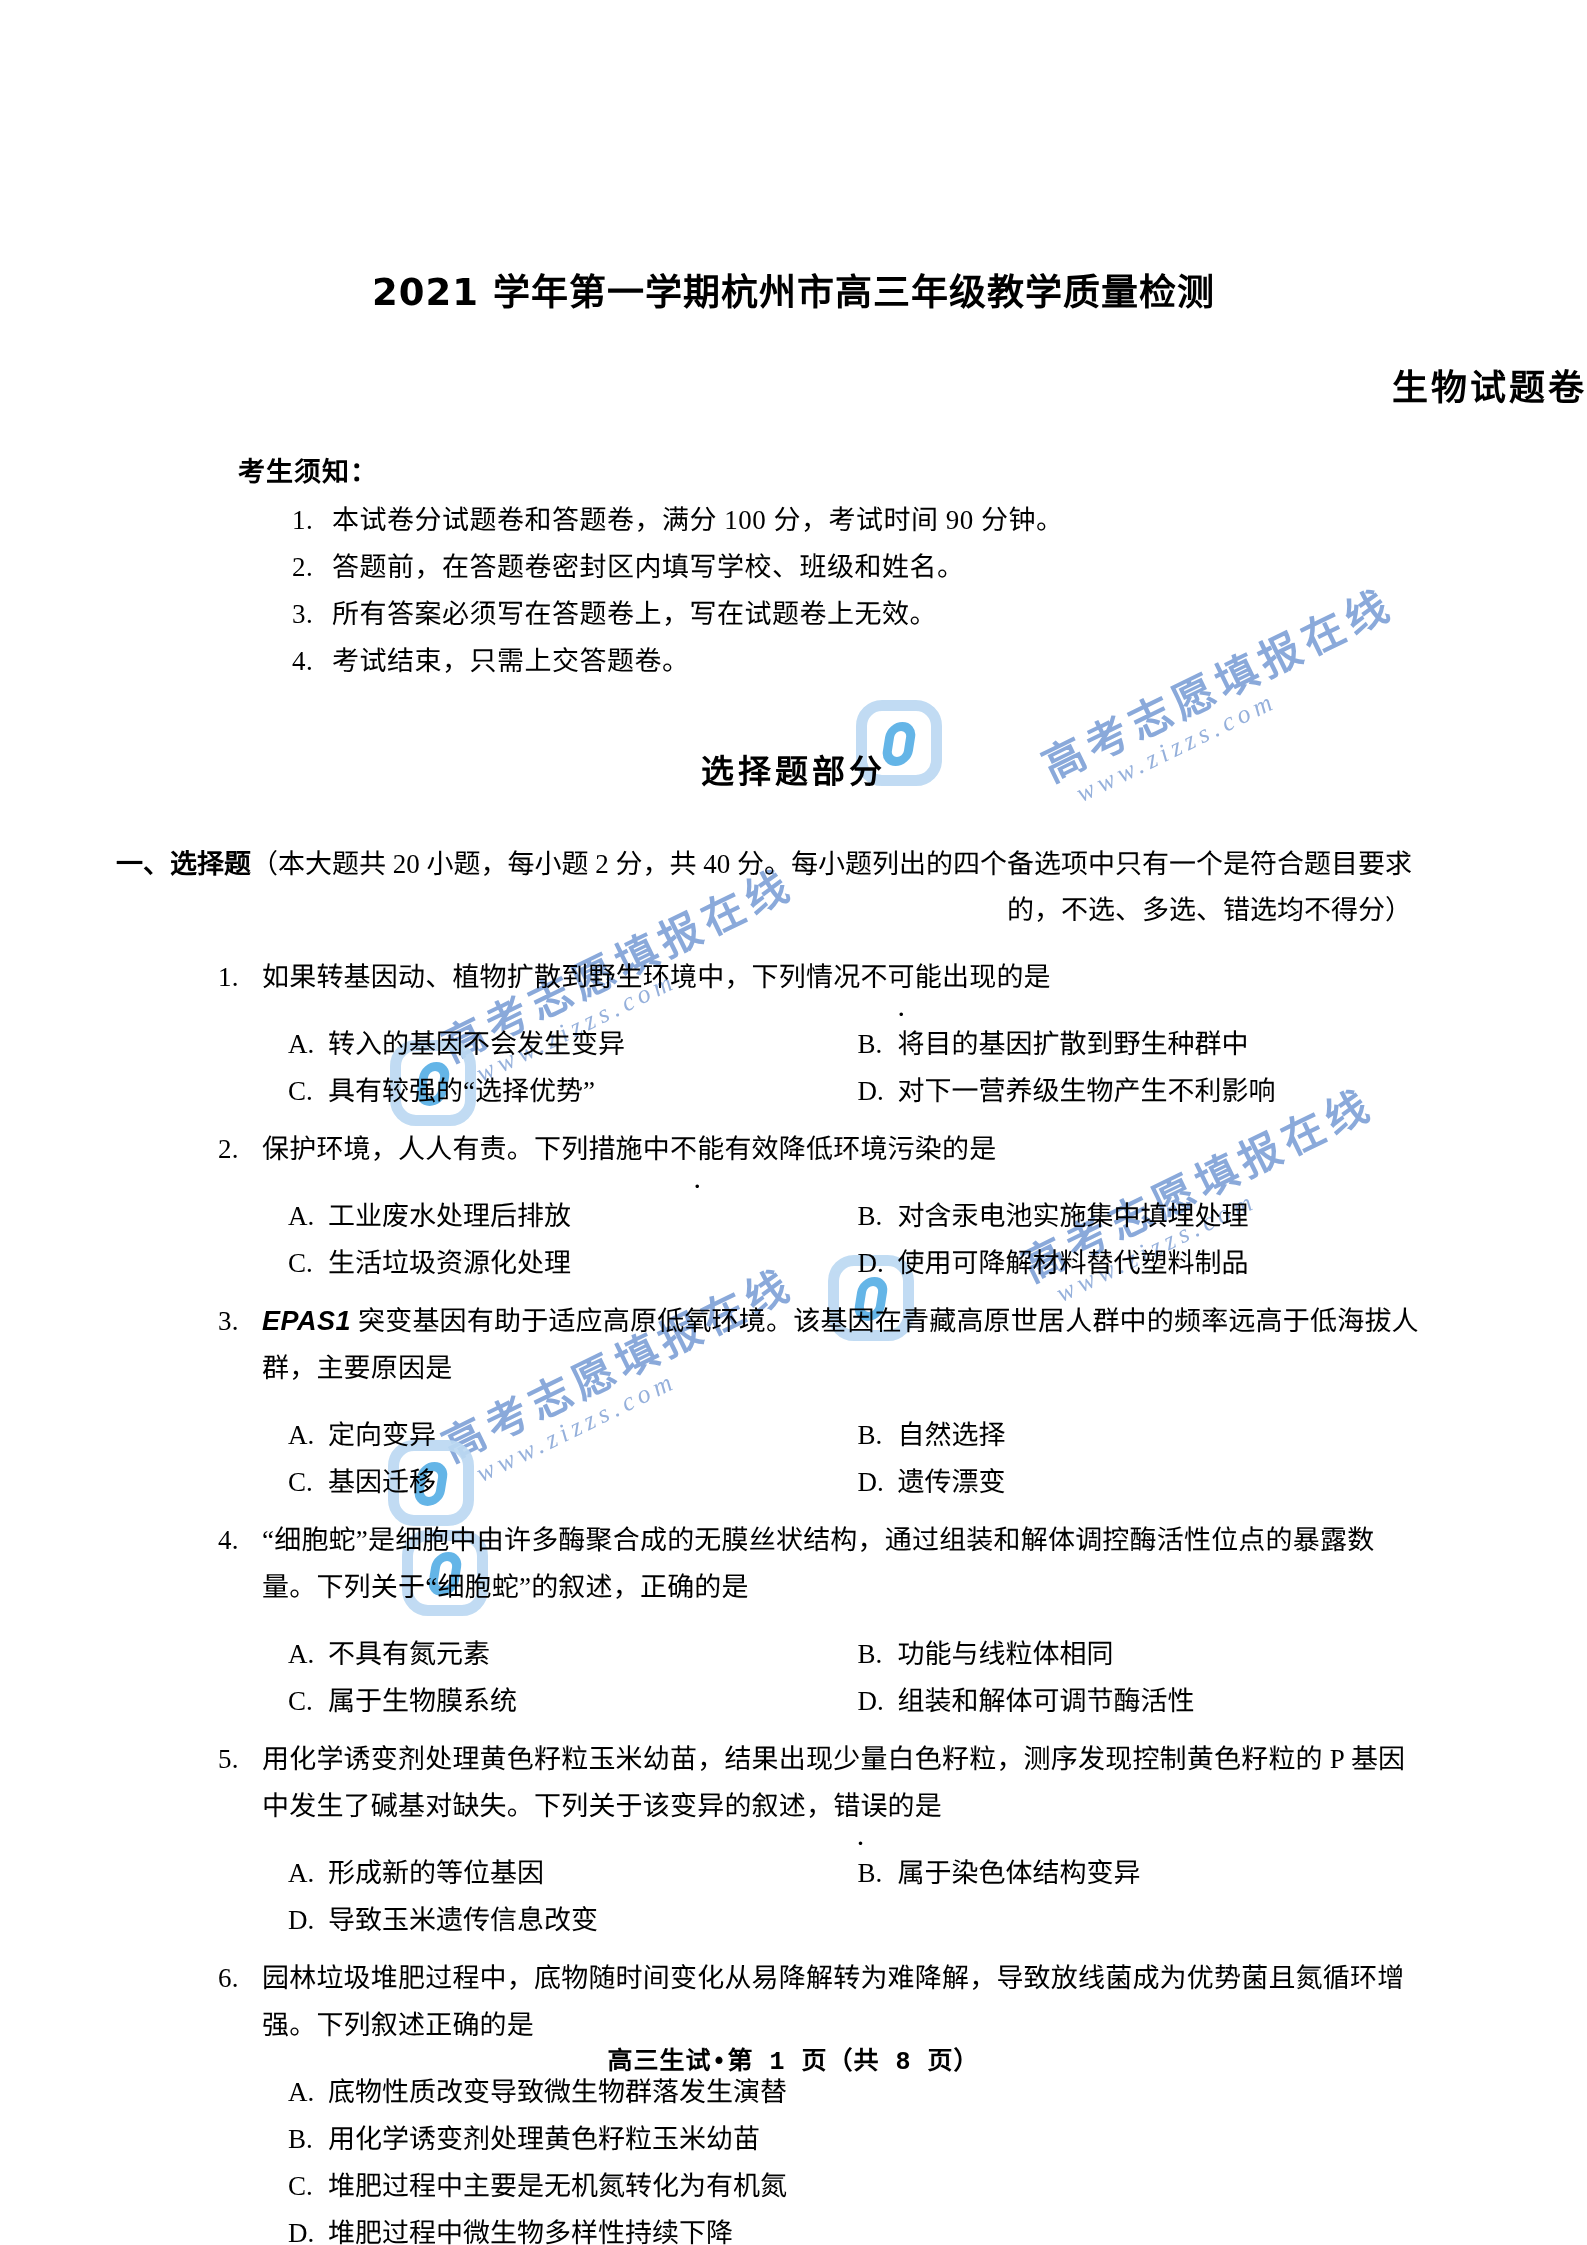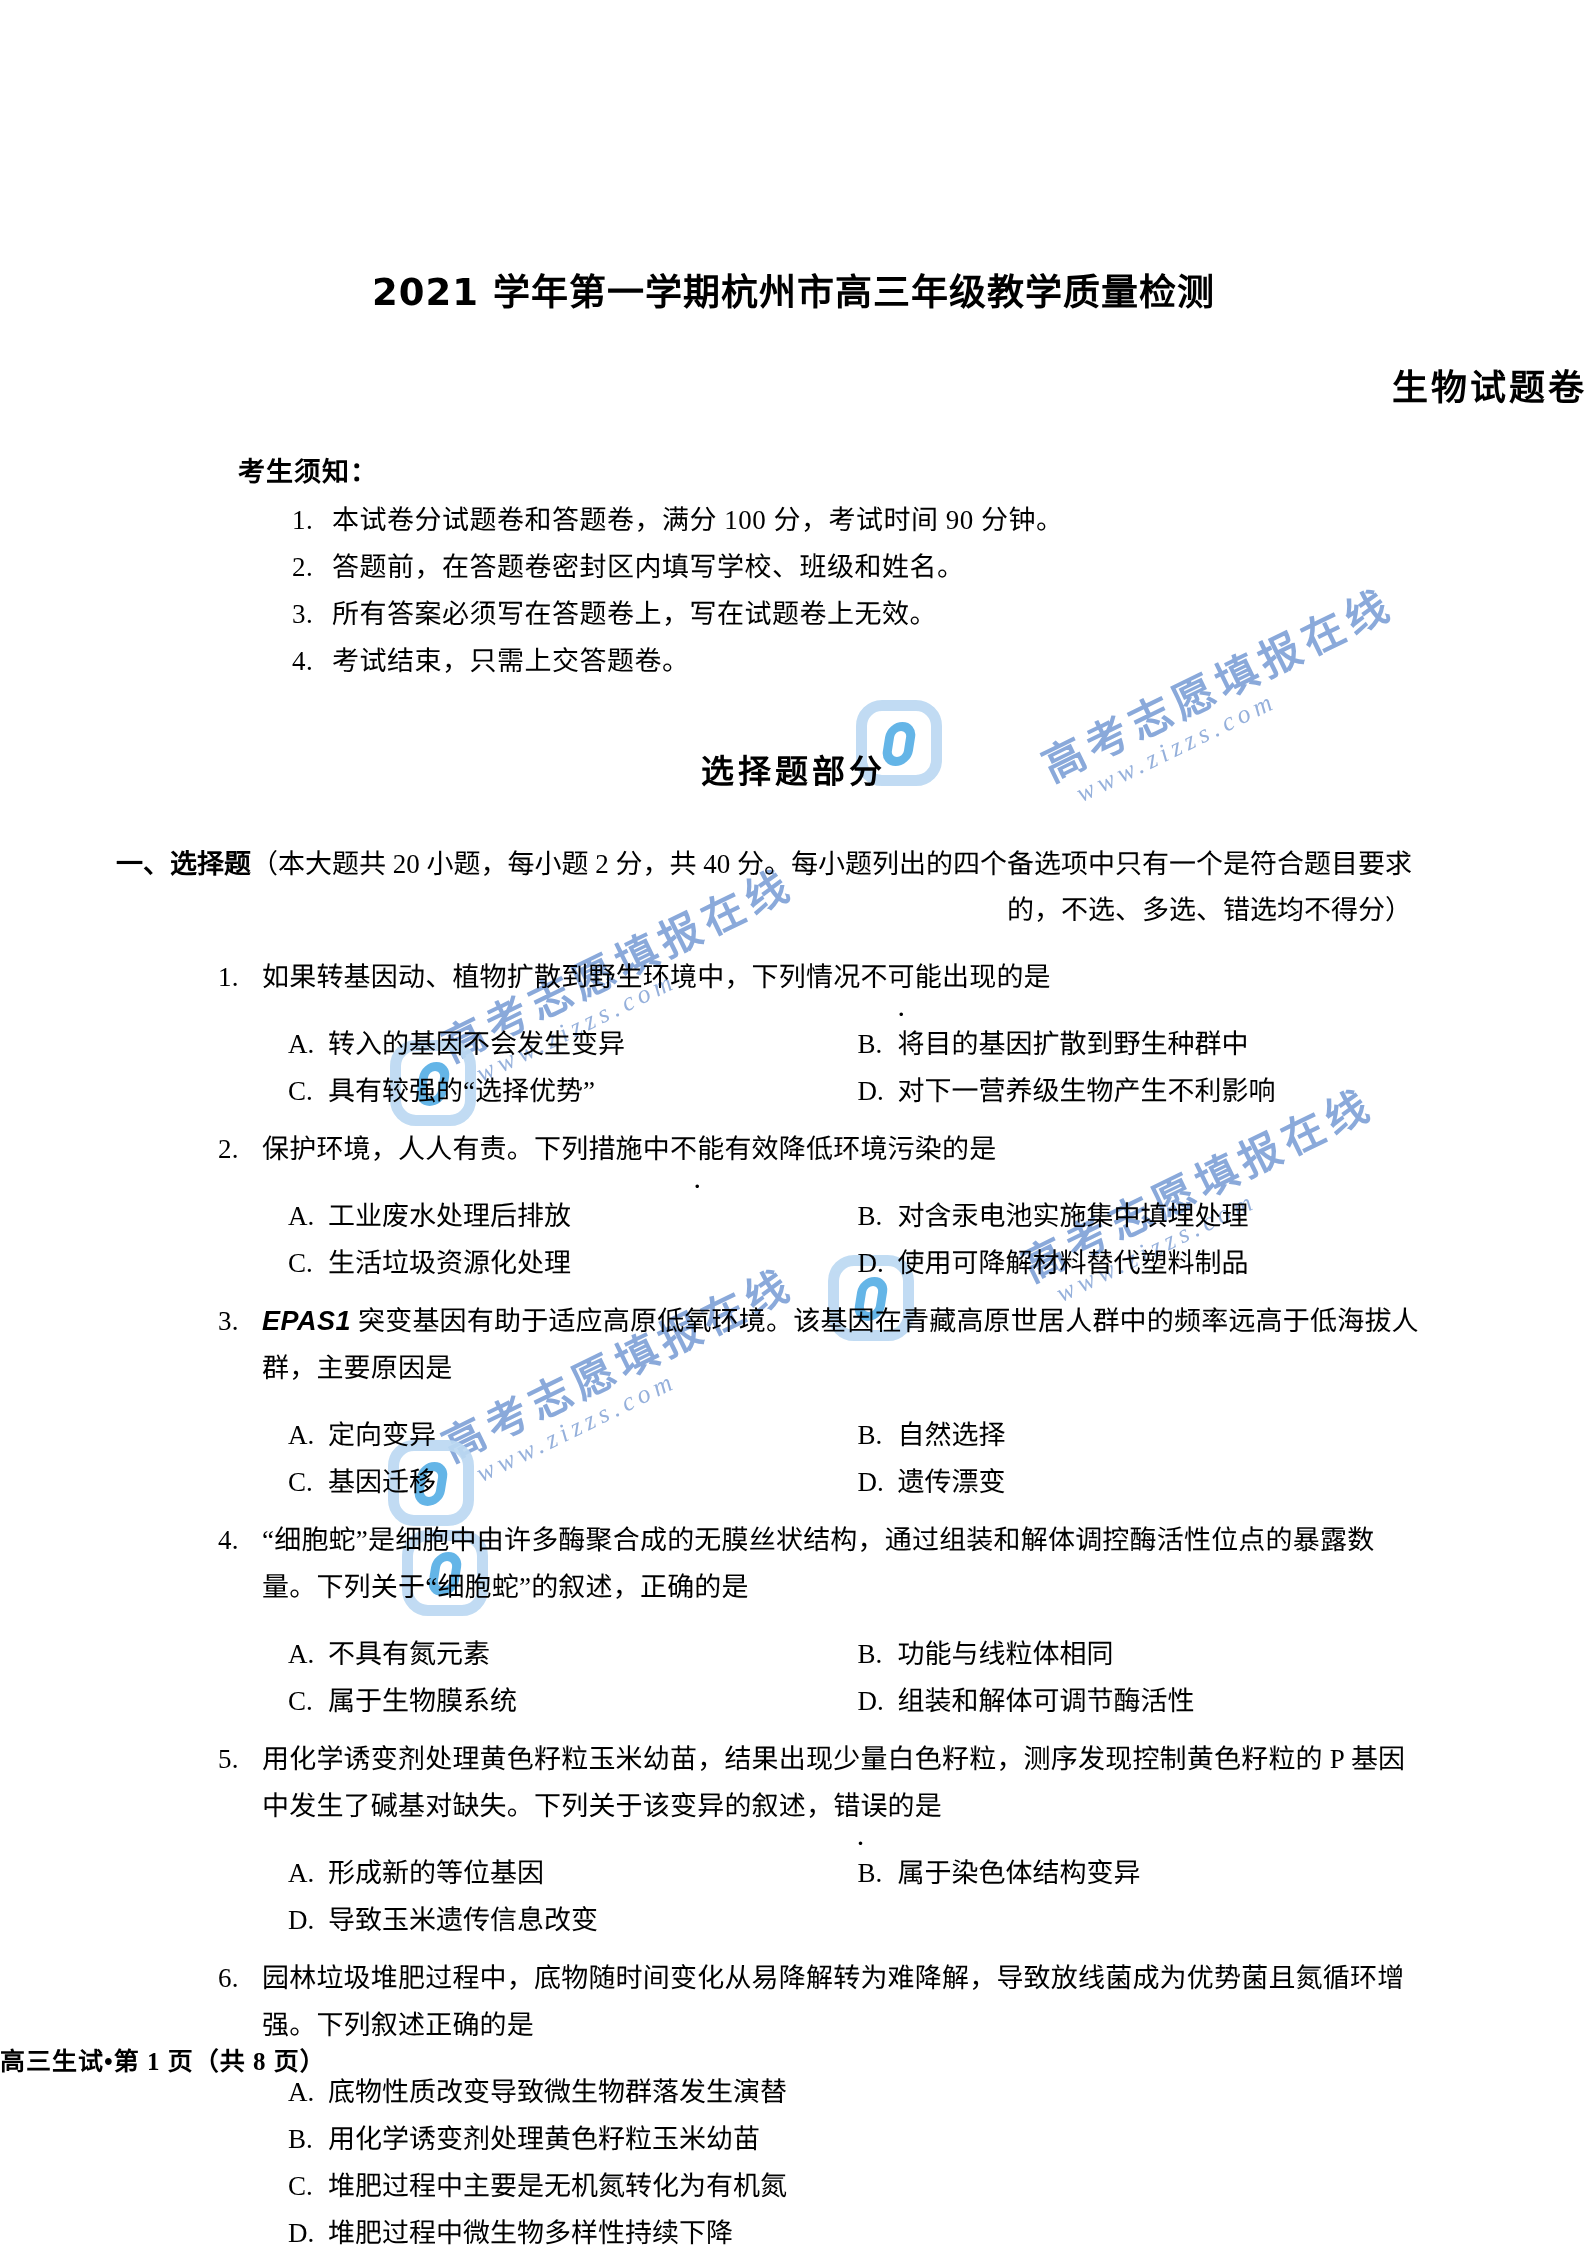--- a/index.html
+++ b/index.html
@@ -200,22 +200,22 @@
   }
   .opt .lbl {
     display: inline-block;
     min-width: 40px;
   }
   .footer {
     position: absolute;
     left: 0;
     right: 0;
     bottom: 168px;
-    text-align: left;
-    font-family: Liberation Serif, serif;
+    text-align: center;
+    font-family: Liberation Mono, monospace;
     font-weight: 700;
     font-size: 25px;
     letter-spacing: 1px;
     z-index: 10;
   }
 </style>
 </head>
 <body>
 
 <div class="page">

